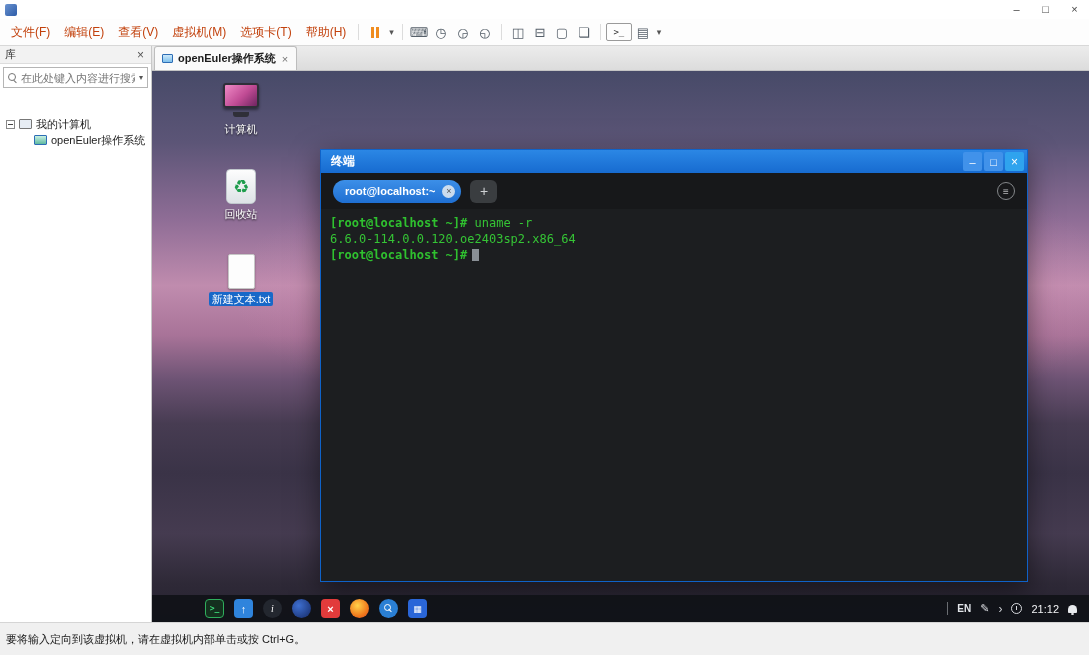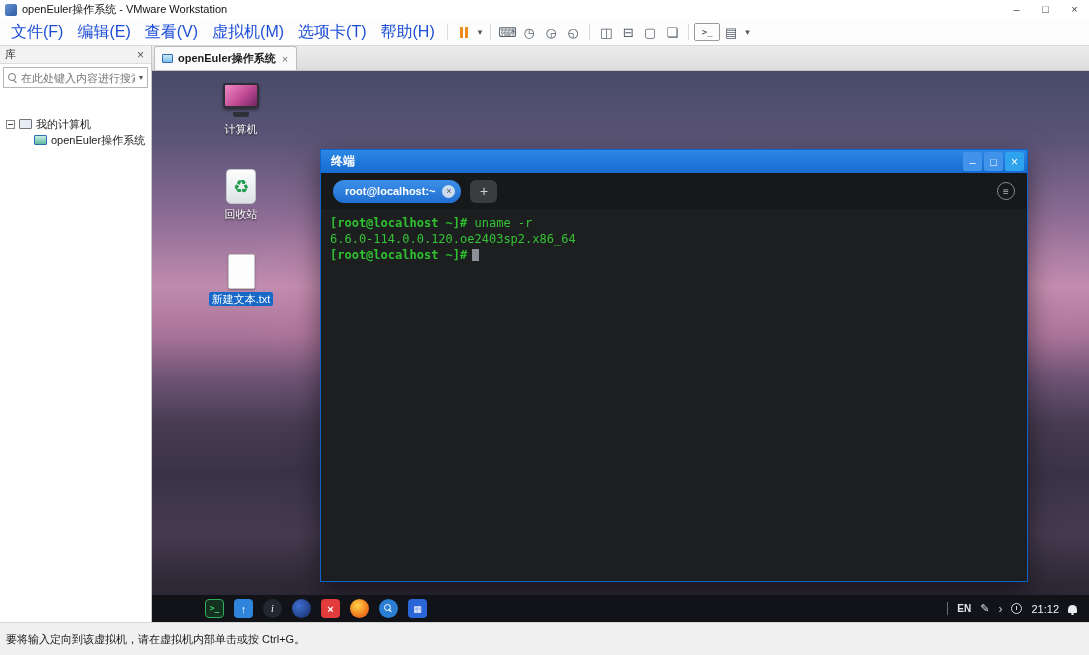--- a/index.html
+++ b/index.html
@@ -12,21 +12,21 @@
 
   
   .titlebar { height:19px; flex:0 0 auto; display:flex; align-items:center; gap:5px; padding-left:5px; background:#fff; }
   .vmw-icon { width:12px; height:12px; border-radius:2px; background:linear-gradient(135deg,#6a92cf,#2d5ca8); flex:0 0 auto; }
   .title { font-size:11px; color:#111; }
   .win-controls { margin-left:auto; display:flex; height:100%; }
   .wc { width:29px; text-align:center; font-size:11px; color:#444; line-height:19px; cursor:default; }
 
   
   .menubar { height:27px; flex:0 0 auto; background:#fdfdfd; border-bottom:1px solid #d8d8d8; display:flex; align-items:center; padding:0 4px; }
-  .menu-item { padding:3px 7px; font-size:16px; color:#1d4ed8; cursor:default; }
+  .menu-item { padding:3px 7px; font-size:12px; color:#c2410c; cursor:default; }
   .tsep { width:1px; height:16px; background:#dcdcdc; margin:0 5px; flex:0 0 auto; }
   .tool { min-width:22px; height:20px; display:flex; align-items:center; justify-content:center; font-size:13px; color:#56606a; border-radius:2px; cursor:default; }
   .tool-group { display:flex; align-items:center; }
   .pause { gap:2px; }
   .pause i { width:3px; height:11px; background:#f08c1e; display:block; }
   .tool-arrow { font-size:9px; color:#555; padding:0 3px; cursor:default; }
   .boxed { border:1px solid #9a9a9a; width:26px; height:18px; font-size:9px; font-family:"DejaVu Sans Mono","Liberation Mono",monospace; color:#333; }
 
   
   .main { flex:1; display:flex; min-height:0; }
@@ -140,21 +140,20 @@
     background:radial-gradient(circle at 38% 35%, #ff9ed2, #ef5eb0 70%, #d8439a); z-index:0; }
   .wm-text { position:relative; z-index:1; font-size:17px; color:rgba(110,110,115,.85); letter-spacing:.5px; }
 </style>
 </head>
 <body>
 
 <div class="app">
 
   <div class="titlebar">
     <span class="vmw-icon"></span>
-    <span class="title">openEuler操作系统 - VMware Workstation</span>
     <div class="win-controls">
       <span class="wc">–</span>
       <span class="wc">□</span>
       <span class="wc">×</span>
     </div>
   </div>
 
   <div class="menubar">
     <span class="menu-item">文件(F)</span>
     <span class="menu-item">编辑(E)</span>

